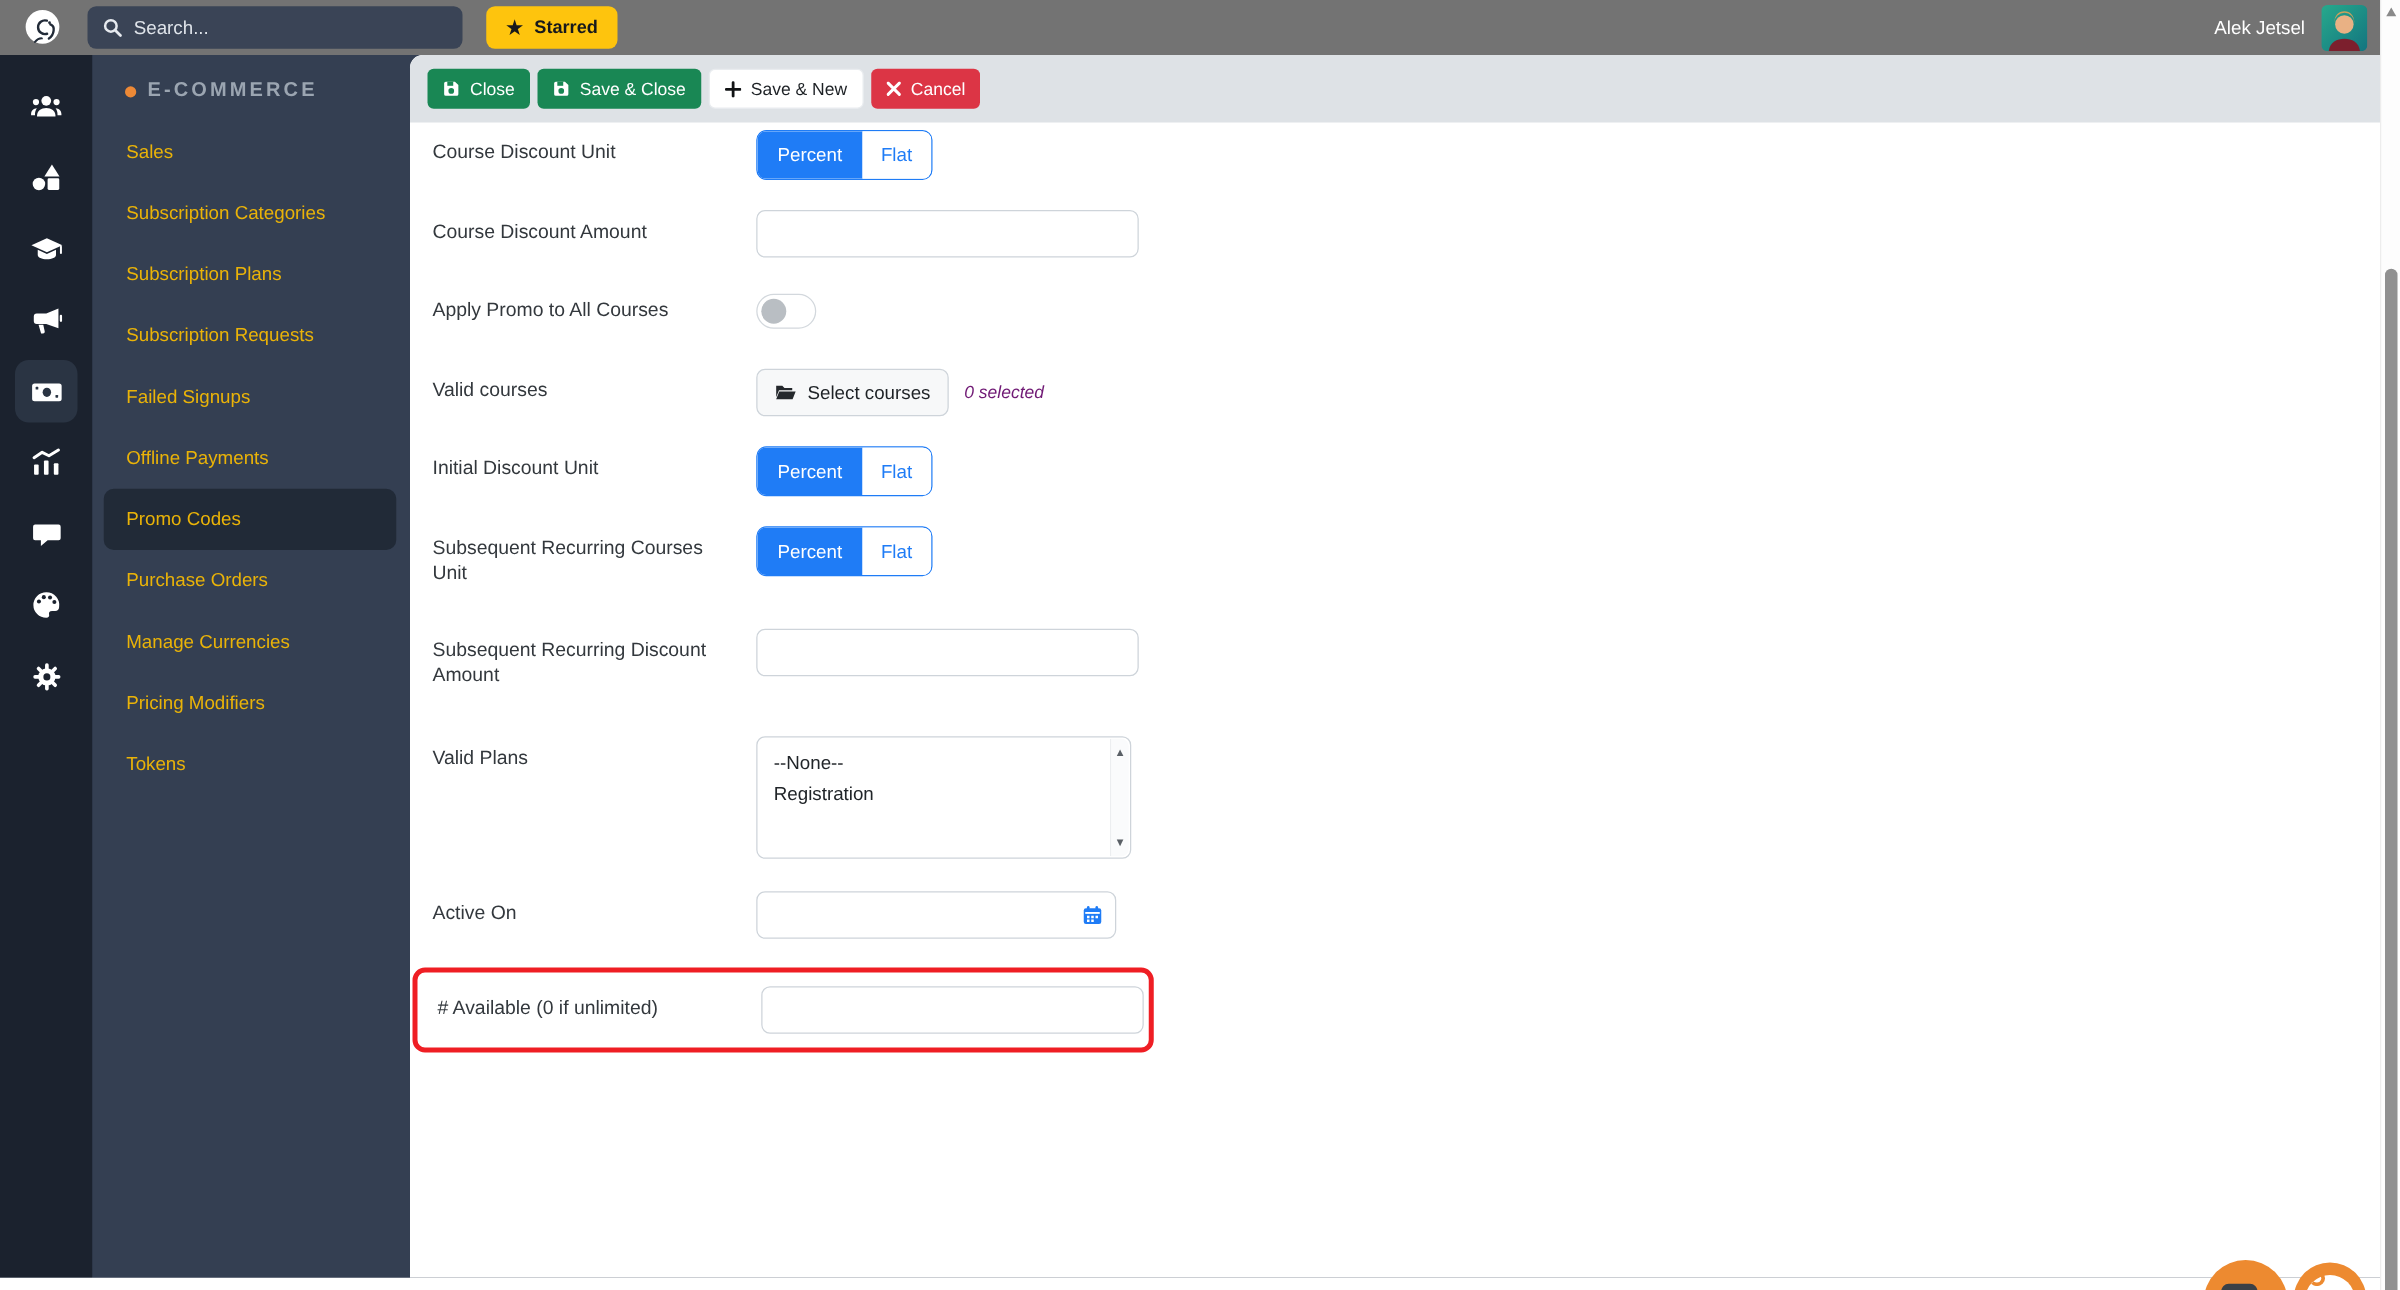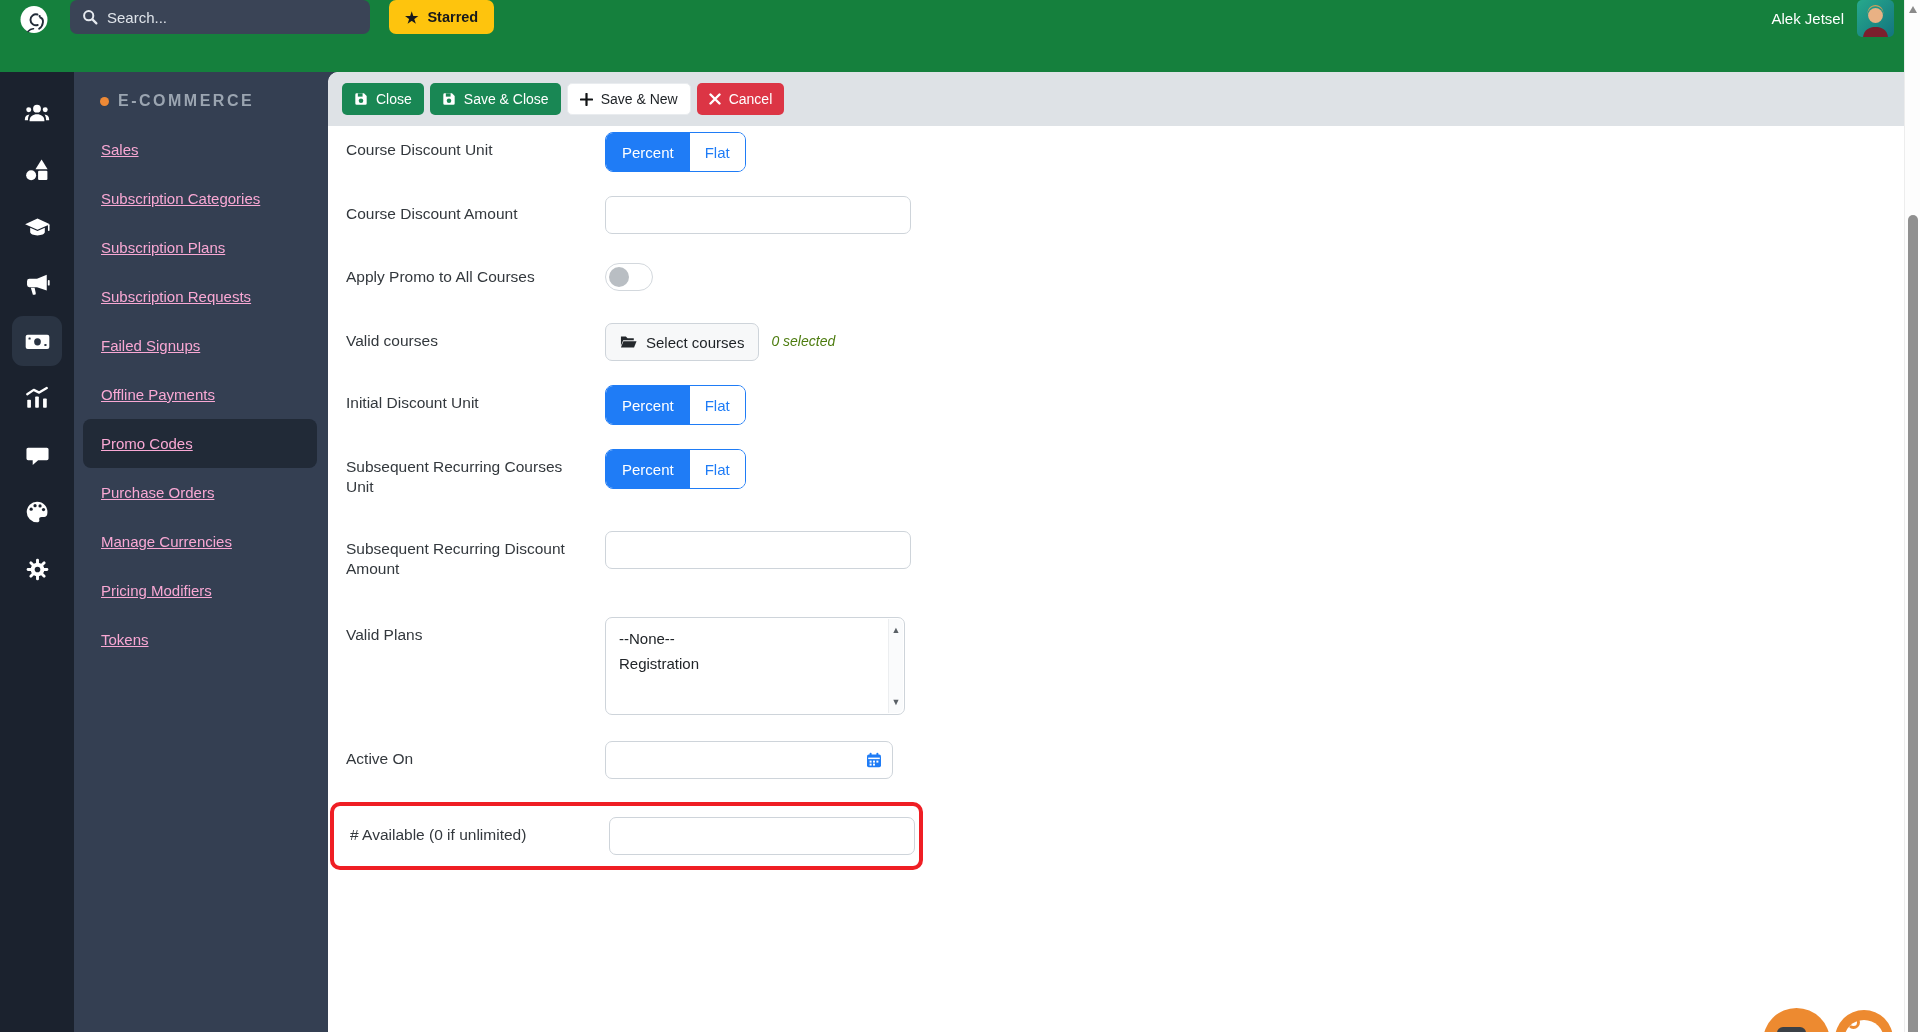--- a/index.html
+++ b/index.html
@@ -1,20 +1,20 @@
 <!DOCTYPE html>
 <html><head>
 <meta charset="utf-8">
 <style>
   * { margin:0; padding:0; box-sizing:border-box; }
   html,body { width:1920px; height:1032px; overflow:hidden; font-family:"Liberation Sans", sans-serif; background:#fff; }
   body { position:relative; }
 
   
-  .topbar { height:72px; background:#15803d; display:flex; align-items:flex-start; padding:0 26px 0 14px; position:relative; z-index:5; }
+  .topbar { height:44px; background:#737373; display:flex; align-items:center; padding:0 26px 0 14px; position:relative; z-index:5; }
   .logo { width:40px; height:40px; display:flex; align-items:center; justify-content:center; cursor:pointer; }
   .searchbox { margin-left:16px; width:300px; height:34px; background:#3a4456; border-radius:7px; display:flex; align-items:center; padding:0 12px; gap:9px; }
   .searchbox input { background:transparent; border:none; outline:none; color:#e8ecf1; font-size:15px; width:100%; font-family:"Liberation Sans",sans-serif; }
   .searchbox input::placeholder { color:#dfe4ea; opacity:1; }
   .btn-starred { margin-left:19px; height:34px; background:#fec40d; border:none; border-radius:7px; display:flex; align-items:center; gap:9px; padding:0 16px; font-size:14.5px; font-weight:700; color:#17191c; cursor:pointer; font-family:"Liberation Sans",sans-serif; }
   .star-glyph { font-size:15px; line-height:1; }
   .topbar-right { margin-left:auto; display:flex; align-items:center; gap:13px; }
   .user-name { color:#fff; font-size:15px; cursor:pointer; }
   .avatar { width:37px; height:37px; border-radius:5px; overflow:hidden; cursor:pointer; flex:0 0 auto; }
 
@@ -22,21 +22,21 @@
   .main-row { display:flex; height:978px; background:#343f52; }
 
   .icon-rail { width:74px; background:#1b222e; display:flex; flex-direction:column; align-items:center; padding-top:16px; flex:0 0 auto; }
   .rail-item { width:50px; height:50px; display:flex; align-items:center; justify-content:center; border-radius:11px; margin-bottom:7px; cursor:pointer; flex:0 0 auto; }
   .rail-item.active { background:#2a3443; }
 
   .menu-panel { width:254px; background:#343f52; padding-top:21px; flex:0 0 auto; }
   .menu-header { display:flex; align-items:center; gap:9px; padding-left:26px; height:16px; margin-bottom:16px; }
   .menu-dot { width:9px; height:9px; border-radius:50%; background:#ed8936; }
   .menu-header-label { color:#9ba5b1; font-size:16px; font-weight:700; letter-spacing:2.5px; }
-  .menu-item { height:49px; display:flex; align-items:center; padding-left:27px; color:#f9a8d4; font-size:15px; cursor:pointer;text-decoration:underline; }
+  .menu-item { height:49px; display:flex; align-items:center; padding-left:27px; color:#eab308; font-size:15px; cursor:pointer; }
   .menu-item.active { background:#212a37; border-radius:8px; margin:0 11px 0 9px; padding-left:18px; }
 
   
   .content { flex:1; background:#fff; border-top-left-radius:10px; overflow:hidden; }
   .toolbar { height:54px; background:#dee2e6; display:flex; align-items:center; gap:6px; padding-left:14px; border-top-left-radius:10px; }
   .btn { height:32px; border:none; border-radius:5px; display:inline-flex; align-items:center; gap:8px; padding:0 12px; font-size:14px; cursor:pointer; font-family:"Liberation Sans",sans-serif; }
   .btn-green { background:#198754; color:#fff; }
   .btn-white { background:#fff; color:#1d2125; border:1px solid #e9ecef; }
   .btn-red { background:#dc3545; color:#fff; }
 
@@ -46,21 +46,21 @@
   .flabel { width:259px; flex:0 0 auto; font-size:15.5px; color:#33383d; padding-top:8px; line-height:20px; padding-right:20px; }
 
   .text-input { width:306px; height:38px; border:1px solid #ced4da; border-radius:7px; padding:0 12px; font-size:15px; color:#212529; outline:none; font-family:"Liberation Sans",sans-serif; }
   .seg { display:inline-flex; height:40px; border-radius:8px; overflow:hidden; border:1px solid #1f7cf6; }
   .seg-on { background:#1f7cf6; color:#fff; display:flex; align-items:center; padding:0 16px; font-size:15px; cursor:pointer; }
   .seg-off { background:#fff; color:#1f7cf6; display:flex; align-items:center; padding:0 15px; font-size:15px; cursor:pointer; }
   .toggle { width:48px; height:28px; border:1px solid #d3d8dd; border-radius:14px; background:#fff; position:relative; cursor:pointer; margin-top:5px; }
   .toggle-knob { position:absolute; left:3px; top:3px; width:20px; height:20px; border-radius:50%; background:#b9bec3; }
 
   .btn-select { height:38px; background:#f7f8f9; border:1px solid #ced4da; border-radius:7px; display:inline-flex; align-items:center; gap:9px; padding:0 14px; font-size:15px; color:#1d2125; cursor:pointer; font-family:"Liberation Sans",sans-serif; }
-  .count-note { font-size:14px; font-style:italic; color:#4d7c0f; margin-left:12px; padding-top:10px; }
+  .count-note { font-size:14px; font-style:italic; color:#701a75; margin-left:12px; padding-top:10px; }
 
   .listbox { width:300px; height:98px; border:1px solid #ced4da; border-radius:7px; position:relative; padding:8px 0; overflow:hidden; }
   .lb-option { font-size:15px; color:#212529; padding:2px 13px; line-height:21px; cursor:pointer; }
   .lb-scroll { position:absolute; right:1px; top:1px; bottom:1px; width:15px; background:#fafbfc; border-left:1px solid #eceef0; border-radius:0 6px 6px 0; }
   .lb-arrow { position:absolute; left:0; right:0; text-align:center; font-size:9px; color:#5a6066; cursor:pointer; }
 
   .date-wrap { position:relative; width:288px; }
   .date-wrap .text-input { width:100%; padding-right:36px; }
   .cal-icon { position:absolute; right:11px; top:11px; cursor:pointer; }
 

